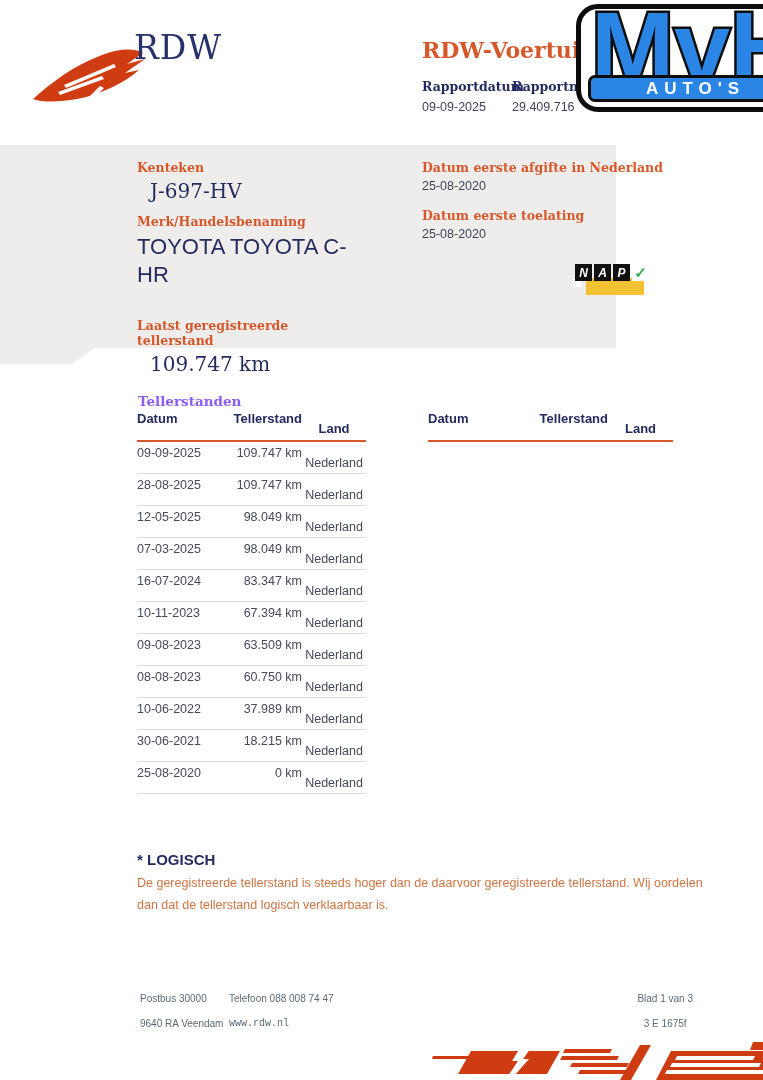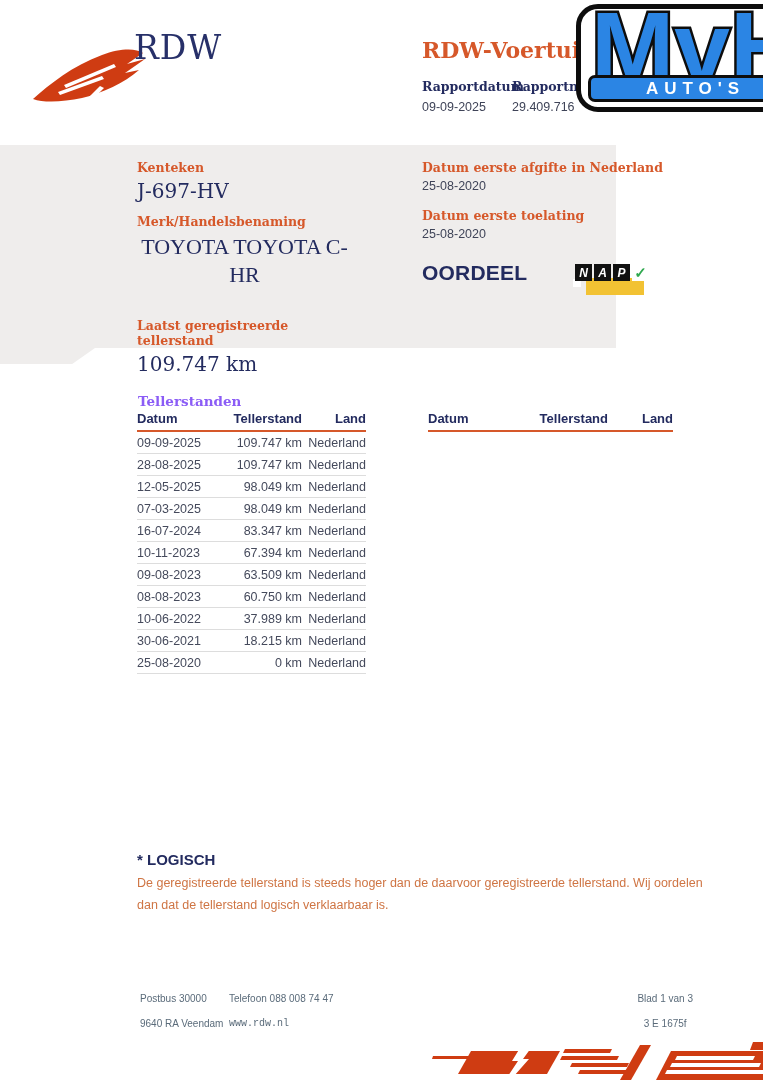--- a/index.html
+++ b/index.html
@@ -44,22 +44,22 @@
   }
 
   
   #vehicle-panel{position:absolute;left:0;top:145px;width:616px;height:203px;background:#efedec;}
   #panel-tab{position:absolute;left:0;top:348px;width:95px;height:16px;background:#efedec;
     clip-path:polygon(0 0,100% 0,76% 100%,0 100%);}
   .panel-col{position:absolute;top:15px;}
   #panel-col-left{left:137px;width:215px;}
   #panel-col-right{left:422px;width:256px;}
   .field-label{font-family:"DejaVu Serif",serif;font-weight:700;font-size:12.5px;color:#d6582a;margin-bottom:4px;}
-  .value-lg{font-family:"DejaVu Serif",serif;font-size:20px;color:#232b5f;margin-bottom:11px;}
-  .value-xl{font-family:Liberation Serif, serif;font-size:22px;color:#232b5f;line-height:1.28;margin-bottom:11px;text-align:center;}
+  .value-lg{font-family:"DejaVu Serif",serif;font-size:20px;color:#232b5f;margin-bottom:11px;margin-left:13px;}
+  .value-xl{font-family:Liberation Sans, sans-serif;font-size:22px;color:#232b5f;line-height:1.28;margin-bottom:11px;}
   .value-sm{font-size:12.5px;color:#3f4458;margin-bottom:15px;}
   .spacer18{height:18px;}
   #oordeel{margin-top:16px;font-weight:bold;font-size:21px;color:#232b5f;line-height:1.5;
     font-family:"Liberation Sans",sans-serif;letter-spacing:0.2px;}
 
   
   #nap-logo{position:absolute;left:575px;top:119px;width:80px;height:36px;}
   #nap-yellow{position:absolute;left:11px;top:14px;width:58px;height:17px;background:#f2c233;}
   #nap-notch{position:absolute;left:-2px;top:15px;width:8px;height:8px;background:#ffffff;}
   #nap-row{position:absolute;left:0;top:0;display:flex;gap:2px;}
@@ -73,21 +73,21 @@
     font-family:"DejaVu Serif",serif;font-weight:700;font-size:13.5px;color:#8b5cf6;}
   .km-table{position:absolute;top:411px;}
   #table-main{left:137px;width:229px;}
   #table-secondary{left:428px;width:245px;}
   .t-head{display:flex;font-weight:bold;font-size:13px;color:#232b5f;
     border-bottom:2.5px solid #d6582a;padding-bottom:4px;}
   .t-row{display:flex;font-size:12.5px;color:#454a5c;padding:4px 0 3px 0;
     border-bottom:1px solid #dddddd;}
   .c1{width:95px;text-align:left;}
   .c2{width:70px;text-align:right;}
-  .c3{flex:1;text-align:right;}
+  .c3{flex:1;text-align:center;margin-top:10px;}
   #table-secondary .c2{width:85px;}
 
   
   #note-title{position:absolute;left:137px;top:851px;font-weight:bold;font-size:15px;color:#232b5f;}
   #note-body{position:absolute;left:137px;top:873px;width:582px;
     font-size:12.5px;line-height:1.75;color:#cf7544;}
 
   
   .footer-col{position:absolute;top:986px;font-size:10px;color:#5a6b7a;line-height:25px;}
   #footer-address{left:140px;}
@@ -135,21 +135,20 @@
     <div class="spacer18"></div>
     <div class="field-label">Laatst geregistreerde tellerstand</div>
     <div class="value-lg">109.747 km</div>
   </div>
   <div class="panel-col" id="panel-col-right">
     <div class="field-label">Datum eerste afgifte in Nederland</div>
     <div class="value-sm">25-08-2020</div>
     <div class="field-label">Datum eerste toelating</div>
     <div class="value-sm">25-08-2020</div>
     <div id="oordeel">
-      <div>OORDEEL</div>
     </div>
   </div>
   <div id="nap-logo">
     <div id="nap-notch"></div>
     <div id="nap-yellow"></div>
     <div id="nap-row">
       <div class="nap-sq">N</div>
       <div class="nap-sq">A</div>
       <div class="nap-sq">P</div>
       <div class="nap-check">✓</div>

